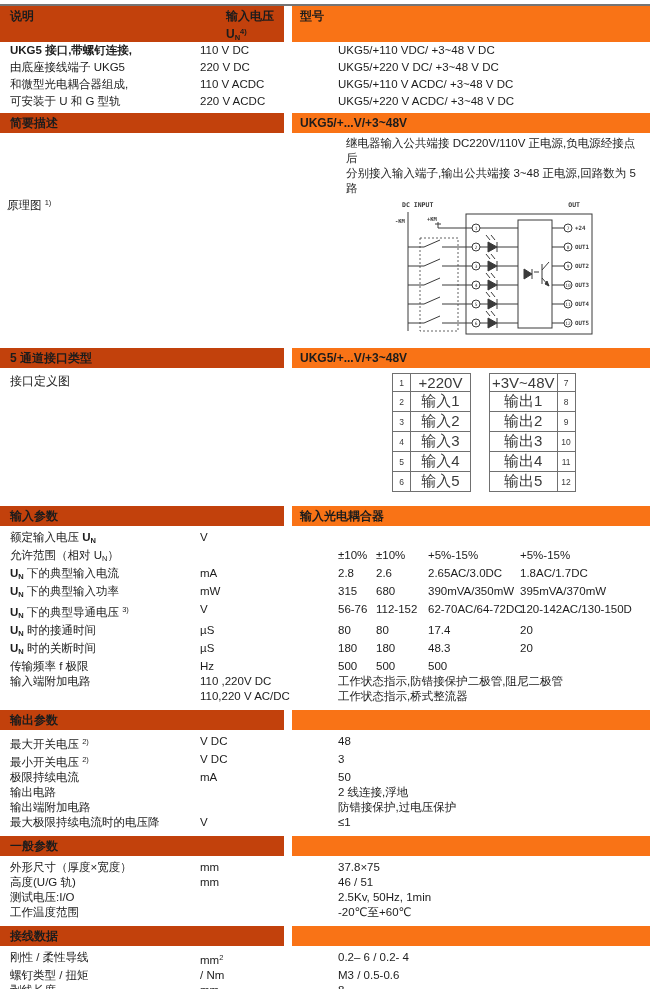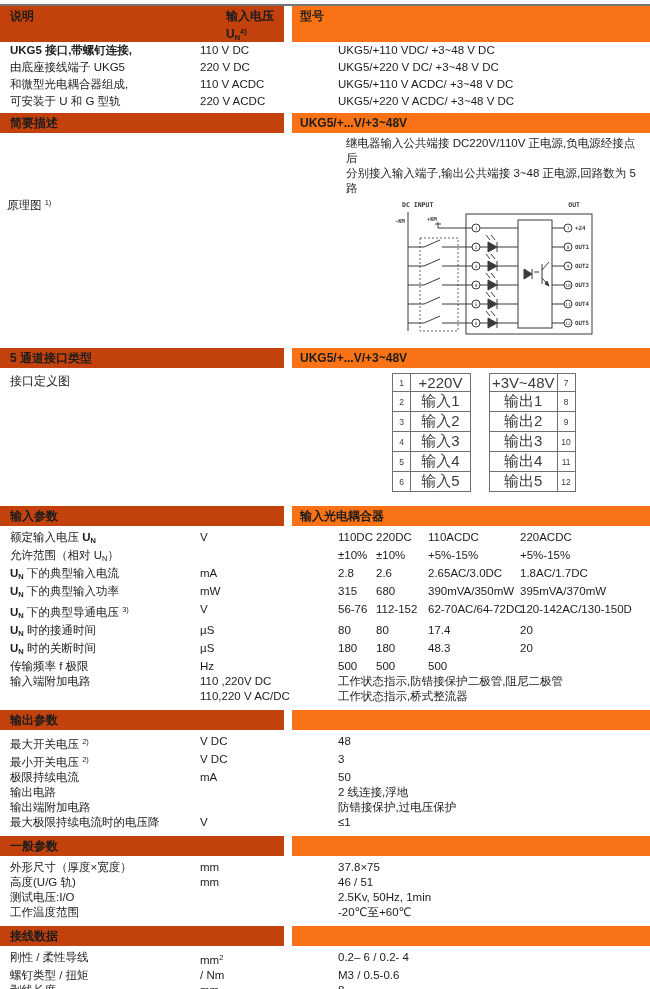--- a/index.html
+++ b/index.html
@@ -327,21 +327,20 @@
 
 <div class="band">
   <div class="bl">输入参数</div>
   <div class="sp"></div>
   <div class="br">输入光电耦合器</div>
 </div>
 <div id="input-rows">
     <div class="prow">
       <span class="lab">额定输入电压 <b>U<sub>N</sub></b></span>
       <span class="unit">V</span>
-      <span class="val"><span class="v1">110DC</span><span class="v2">220DC</span><span class="v3">110ACDC</span><span class="v4">220ACDC</span></span>
     </div>
     <div class="prow">
       <span class="lab">允许范围（相对 U<sub>N</sub>）</span>
       <span class="unit"></span>
       <span class="val"><span class="v1">±10%</span><span class="v2">±10%</span><span class="v3">+5%-15%</span><span class="v4">+5%-15%</span></span>
     </div>
     <div class="prow">
       <span class="lab"><b>U<sub>N</sub></b> 下的典型输入电流</span>
       <span class="unit">mA</span>
       <span class="val"><span class="v1">2.8</span><span class="v2">2.6</span><span class="v3">2.65AC/3.0DC</span><span class="v4">1.8AC/1.7DC</span></span>

